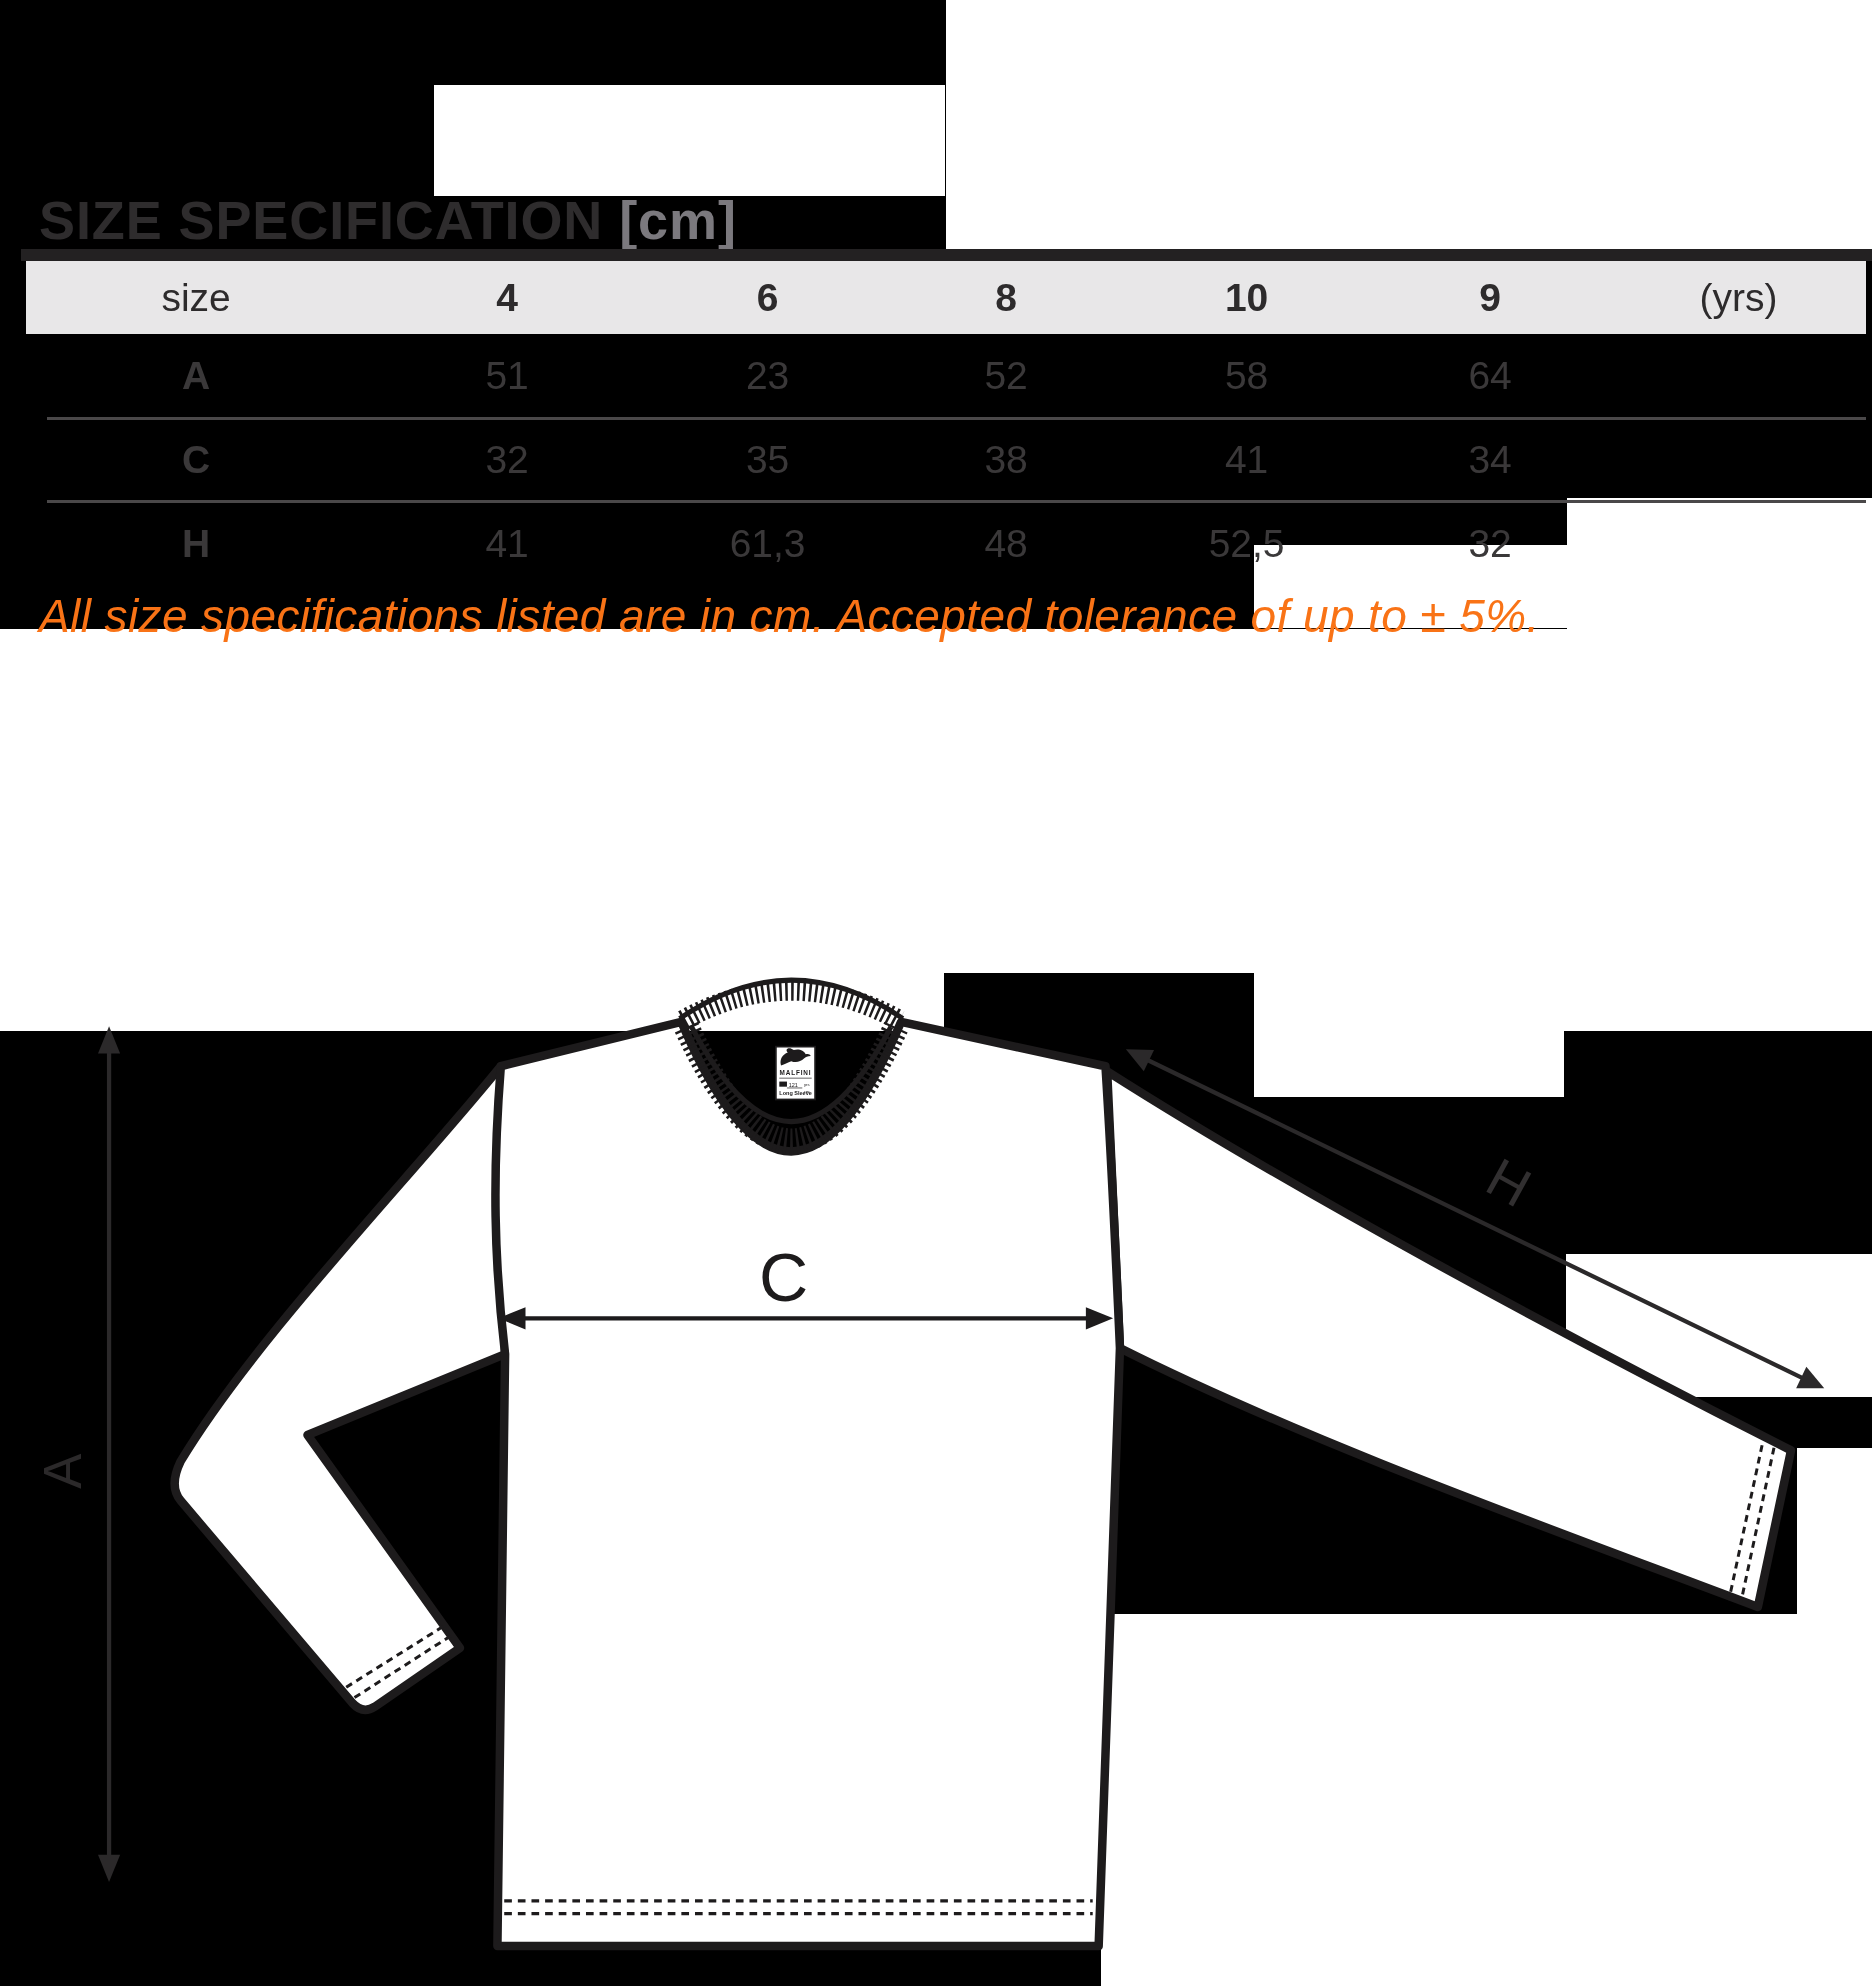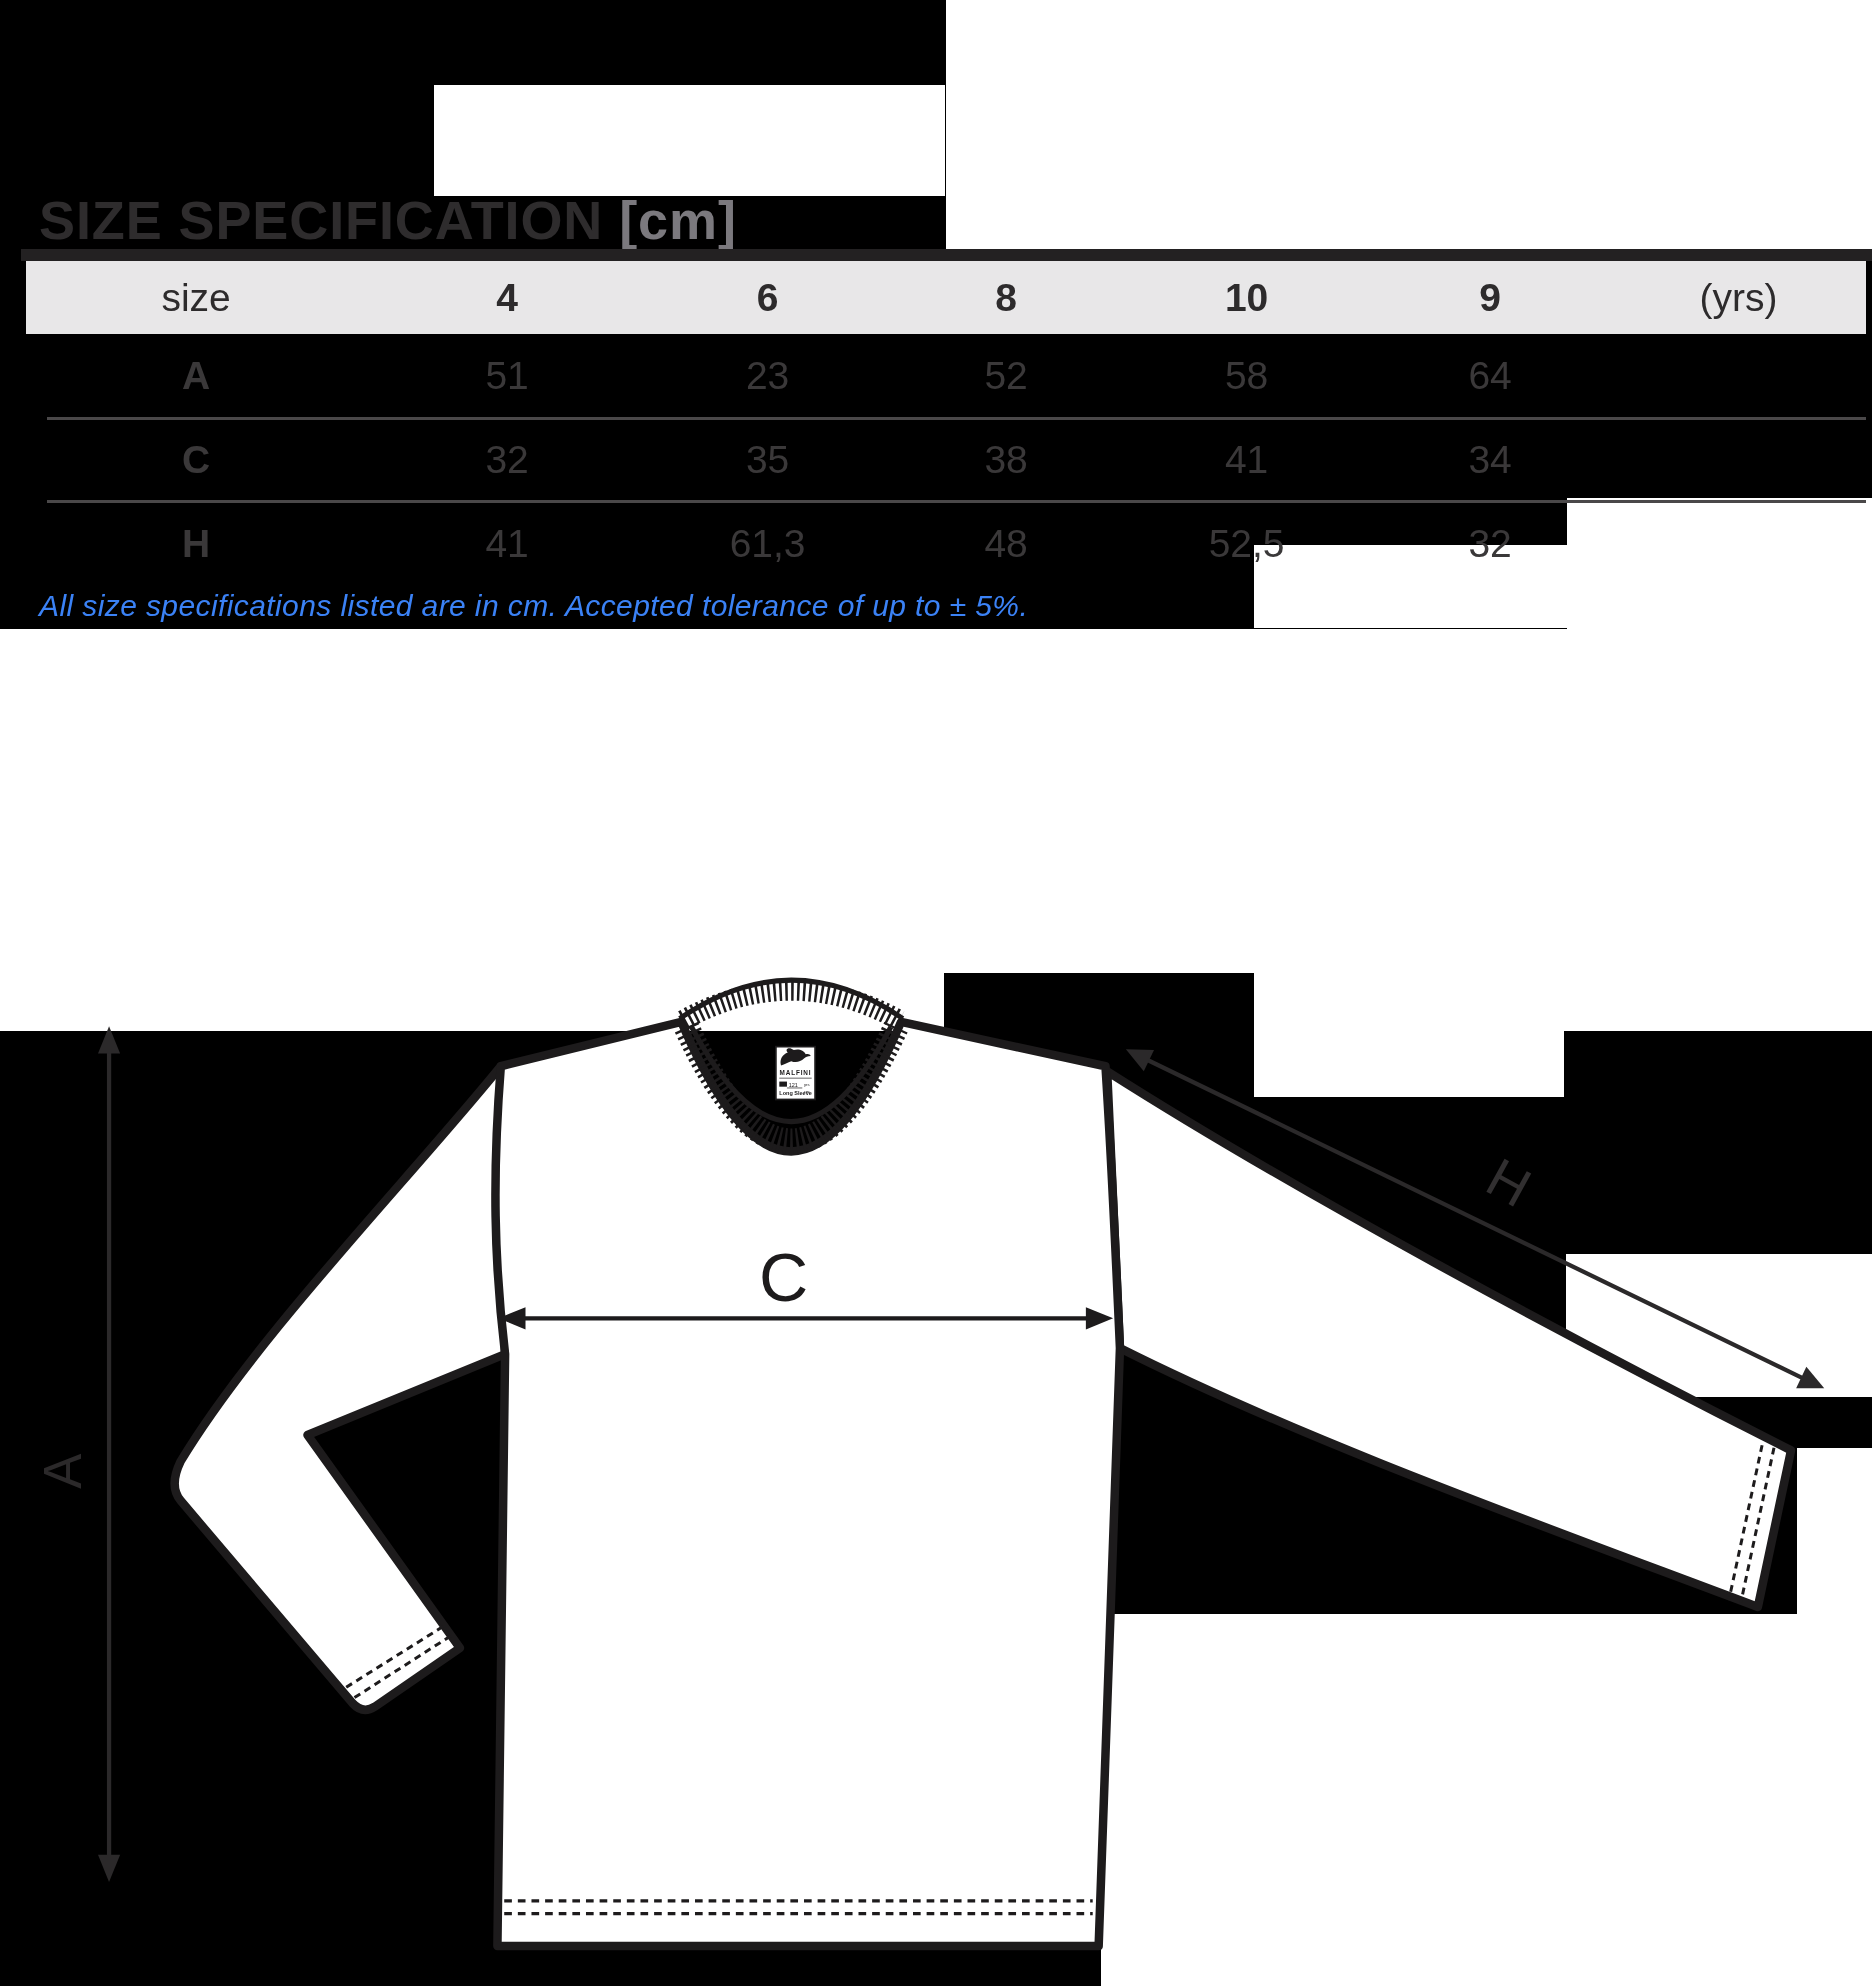--- a/index.html
+++ b/index.html
@@ -32,22 +32,22 @@
 
   .trow{position:absolute;left:25.6px;width:1840px;height:83px;
         display:grid;grid-template-columns:341px 281px 240px 237px 244px 243px 254px;
         align-items:center;}
   .row-a{top:334px;} .row-c{top:418px;} .row-h{top:502px;}
   .trow .cell{text-align:center;font-size:39px;color:#3a3839;}
   .trow .lbl{font-weight:700;}
   .sep{position:absolute;left:47px;width:1819px;height:2.6px;background:#4a4849;}
   .sep1{top:417px;} .sep2{top:500px;}
 
-  .note{position:absolute;left:39px;top:589px;font-size:30px;font-style:italic;
-        color:#3b82f6;letter-spacing:0.4px;white-space:nowrap;}
+  .note{position:absolute;left:39px;top:589px;font-size:46px;font-style:italic;
+        color:#f97316;letter-spacing:0.4px;white-space:nowrap;}
 
   svg.shirt{position:absolute;left:0;top:0;}
   .outline{fill:#ffffff;stroke:#1d1b1c;stroke-width:10;stroke-linejoin:round;}
   .thin{fill:none;stroke:#1d1b1c;stroke-width:6;}
   .rib{fill:none;stroke:#1d1b1c;stroke-linecap:butt;}
   .stitch{fill:none;stroke:#1d1b1c;stroke-width:4;stroke-dasharray:9 7;}
   .cuffstitch{fill:none;stroke:#1d1b1c;stroke-width:3.5;stroke-dasharray:8 6;}
   .arrow-dark{stroke:#2b292a;stroke-width:5;fill:none;}
   .arrowhead-dark{fill:#2b292a;}
   .arrow-black{stroke:#1d1b1c;stroke-width:5;fill:none;}

